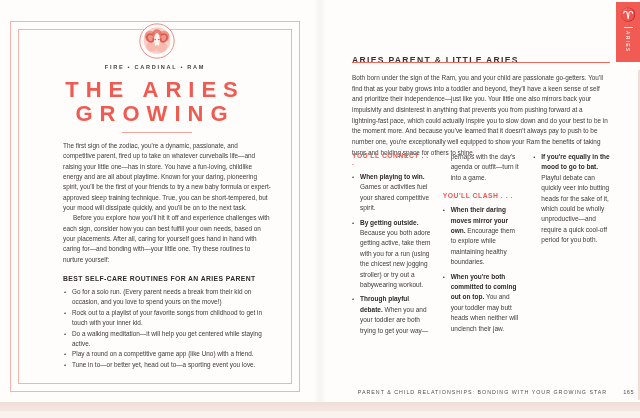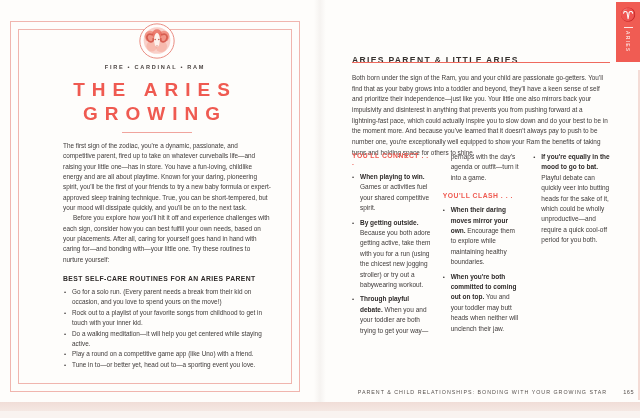--- a/index.html
+++ b/index.html
@@ -18,21 +18,21 @@
   .frame-outer { position:absolute; left:10px; top:21px; width:290px; height:371px; border:1px solid #f0b5ae; }
   .frame-inner { position:absolute; left:18px; top:29px; width:274px; height:355px; border:1px solid #f0b5ae; }
 
   .emblem { position:absolute; left:139px; top:23px; width:36px; height:36px; }
   .emblem svg { display:block; width:36px; height:36px; }
 
   .kicker { position:absolute; left:18px; top:64px; width:274px; text-align:center;
             font-size:5.6px; letter-spacing:1.7px; color:#4c4543; font-weight:bold; }
 
   .title { position:absolute; left:18px; top:78px; width:274px; text-align:center;
-           color:#ef5a51; font-weight:bold; font-size:19px; line-height:24px; letter-spacing:7px; }
+           color:#ef5a51; font-weight:bold; font-size:22px; line-height:24px; letter-spacing:7px; }
   .title .tl { display:block; }
   .title-rule { position:absolute; left:122px; top:132px; width:70px; height:0; border-top:1px solid #f0a49d; }
 
   .left-body { position:absolute; left:63px; top:141px; width:208px; color:#3e3a39; }
   .left-body p { font-size:6.4px; line-height:10.35px; }
   .left-body p.indent { text-indent:10px; }
   .routines-h { font-size:6.8px; font-weight:bold; letter-spacing:0.4px; color:#2e2a29; margin-top:10px; }
   .routines { list-style:none; margin-top:5px; }
   .routines li { position:relative; padding-left:9px; font-size:6.4px; line-height:10.35px; }
   .routines li::before { content:"•"; position:absolute; left:1px; top:0; font-size:6px; color:#3e3a39; }

